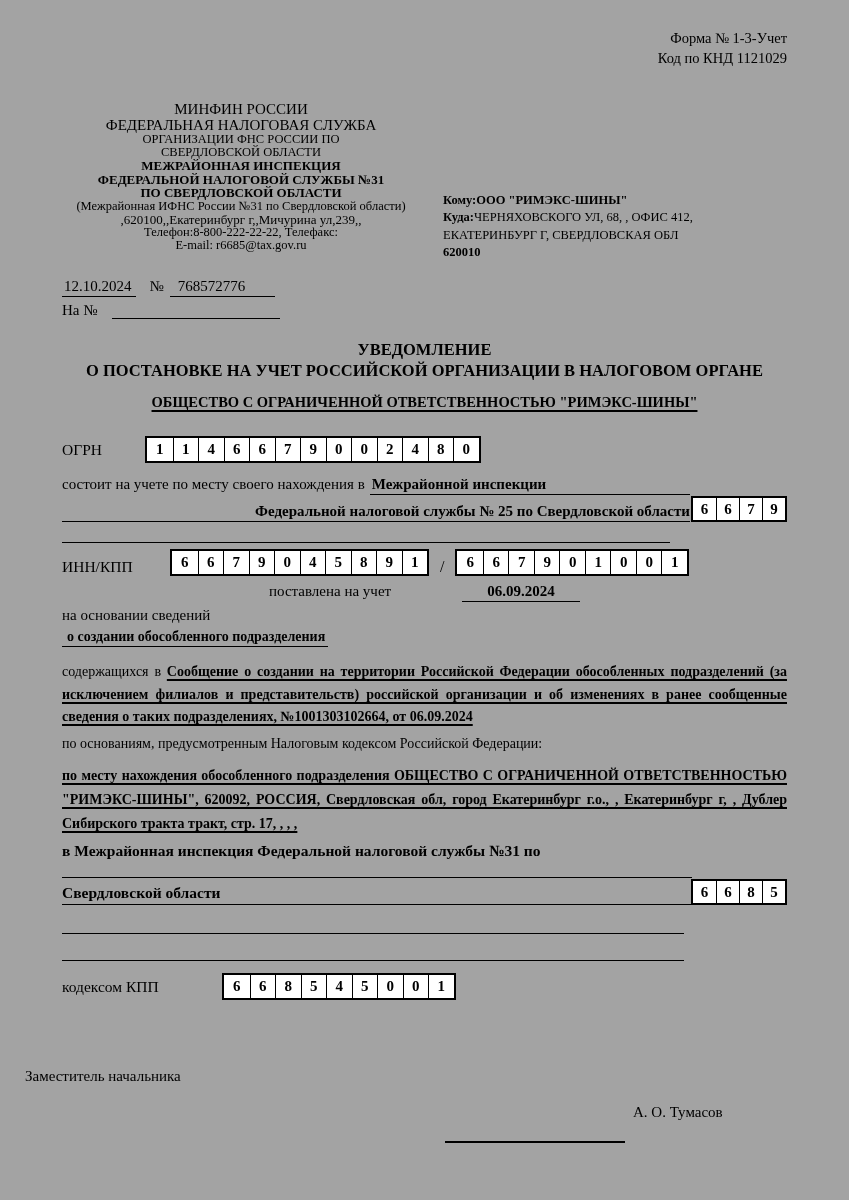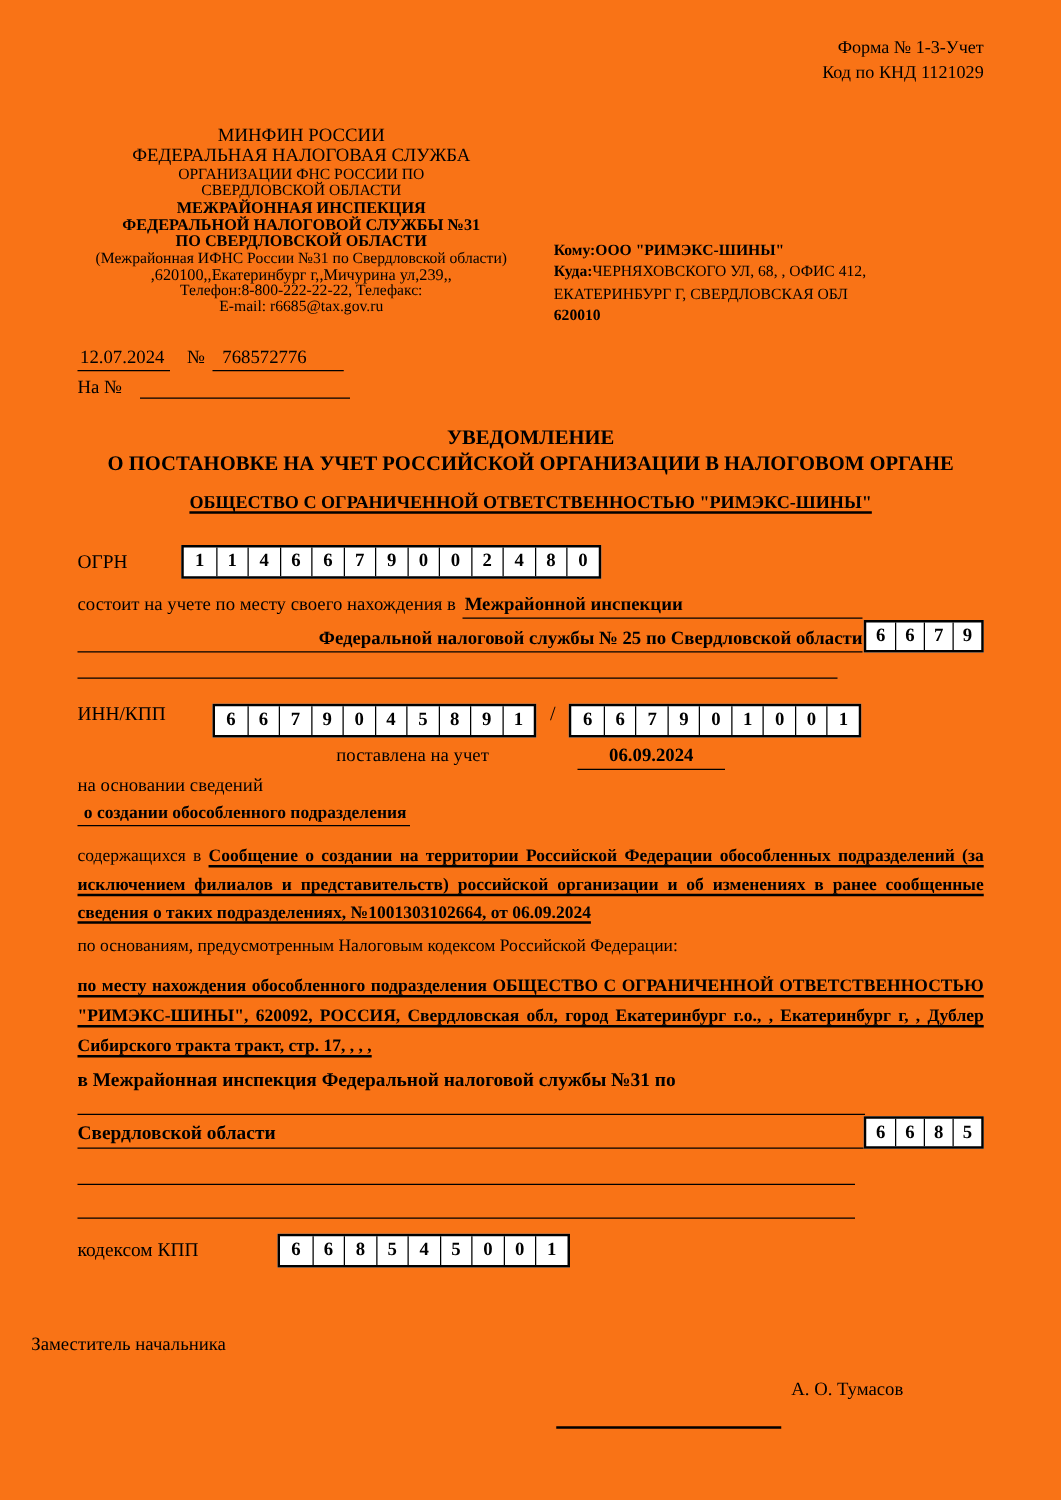--- a/index.html
+++ b/index.html
@@ -1,20 +1,20 @@
 <!DOCTYPE html>
 <html><head>
 <meta charset="utf-8">
 <style>
   * { margin:0; padding:0; box-sizing:border-box; }
   html,body { background:#ffffff; }
   .page {
     position:relative;
     width:849px; height:1200px;
-    background:#f97316;
+    background:#a3a3a3;
     color:#000;
     font-family:"Liberation Serif","DejaVu Serif",serif;
     overflow:hidden;
   }
   
   .form-info { position:absolute; top:28px; right:62px; text-align:right; font-size:14.5px; line-height:20px; }
   
   .sender { position:absolute; left:55px; top:102px; width:372px; text-align:center; line-height:1.04; }
   .sender .s1 { font-size:15px; }
   .sender .s2 { font-size:12.5px; }
@@ -53,21 +53,21 @@
   .reg-prefix { white-space:nowrap; padding-right:5px; }
   .reg-fill { flex:1; border-bottom:1.5px solid #000; font-weight:700; padding:0 0 1px 2px; }
   .reg-line2 { display:flex; align-items:flex-end; margin-top:1px;text-align:right; }
   .reg-fill2 { width:628px; border-bottom:1.5px solid #000; font-weight:700; padding-bottom:1px; }
   .spacer { flex:1; }
   .blank-line { border-bottom:1.5px solid #000; }
   .bl-a { width:608px; height:21px; }
   .bl-b { width:622px; height:23px; }
   .bl-c { width:622px; height:25px; }
   
-  .inn-row { margin-top:20px; display:flex; align-items:flex-start; }
+  .inn-row { margin-top:6px; display:flex; align-items:flex-end; }
   .inn-label { width:108px; font-size:15.5px; }
   .slash { margin:0 11px; font-size:16px; }
   .date-row { display:flex; align-items:baseline; margin-top:7px;justify-content:center; }
   .date-label { width:193px; }
   .date-value { display:inline-block; width:118px; text-align:center; font-weight:700; border-bottom:1.5px solid #000; padding-bottom:1px; }
   .basis-label { margin-top:5px; }
   .basis-value { margin-top:4px; }
   .basis-value span { display:inline-block; font-weight:700; font-size:14px; border-bottom:1.5px solid #000; padding:0 3px 1px 5px; }
   .contained { margin-top:14px; font-size:14px; text-align:justify; line-height:1.62; }
   .contained .uval { font-weight:700; text-decoration:underline; text-underline-offset:3px; text-decoration-thickness:1.5px; }
@@ -114,21 +114,21 @@
   <div class="recipient">
     <div><span class="b">Кому:</span><span class="b">ООО "РИМЭКС-ШИНЫ"</span></div>
     <div><span class="b">Куда:</span><span>ЧЕРНЯХОВСКОГО УЛ, 68, , ОФИС 412,</span></div>
     <div>ЕКАТЕРИНБУРГ Г, СВЕРДЛОВСКАЯ ОБЛ</div>
     <div class="b">620010</div>
   </div>
 
   <div class="flow">
 
     <div class="ref-row">
-      <span class="u-date">12.07.2024</span>
+      <span class="u-date">12.10.2024</span>
       <span class="num-sign">№</span>
       <span class="u-num">768572776</span>
     </div>
     <div class="reply-row">
       <span>На №</span>
       <span class="reply-fill blank-line"></span>
     </div>
 
     <div class="title-block">
       <div>УВЕДОМЛЕНИЕ</div>

